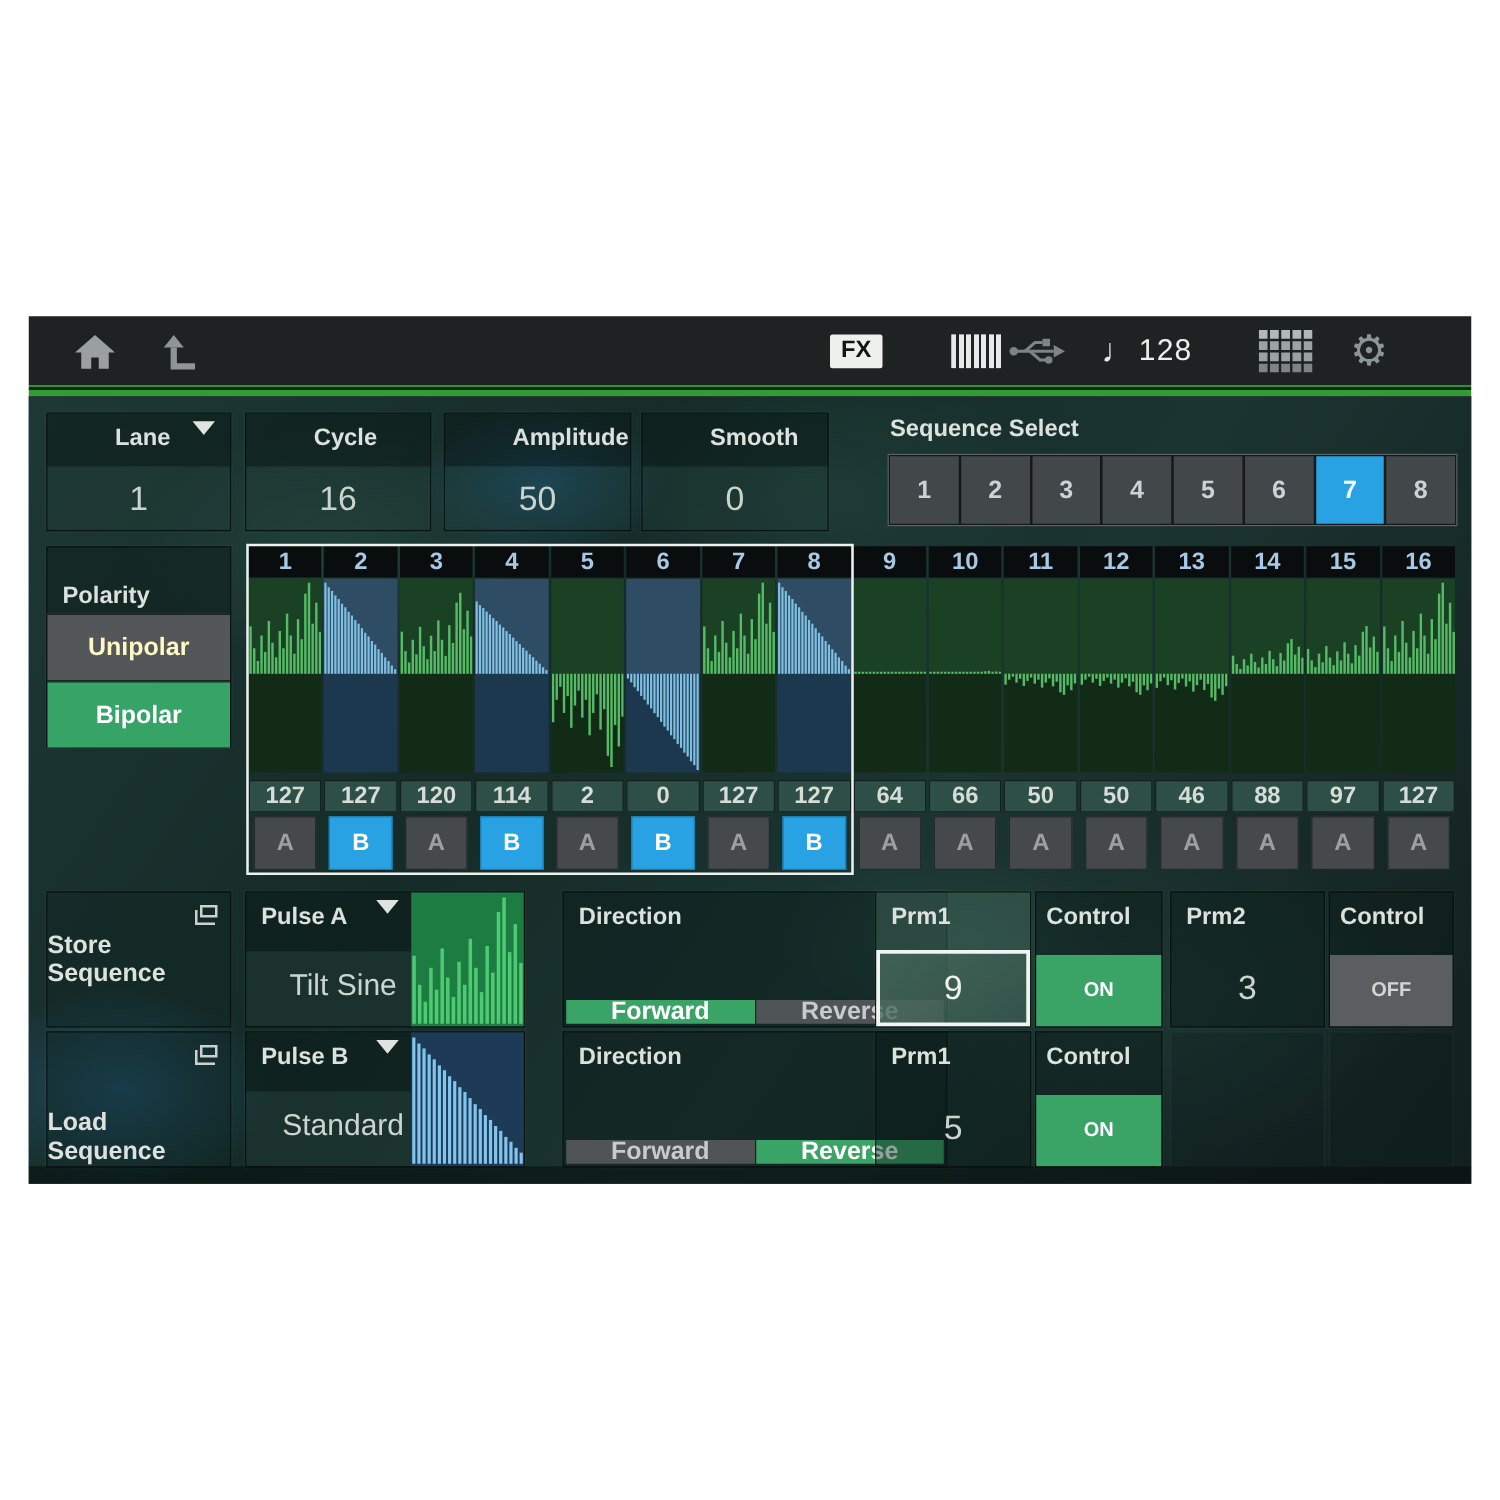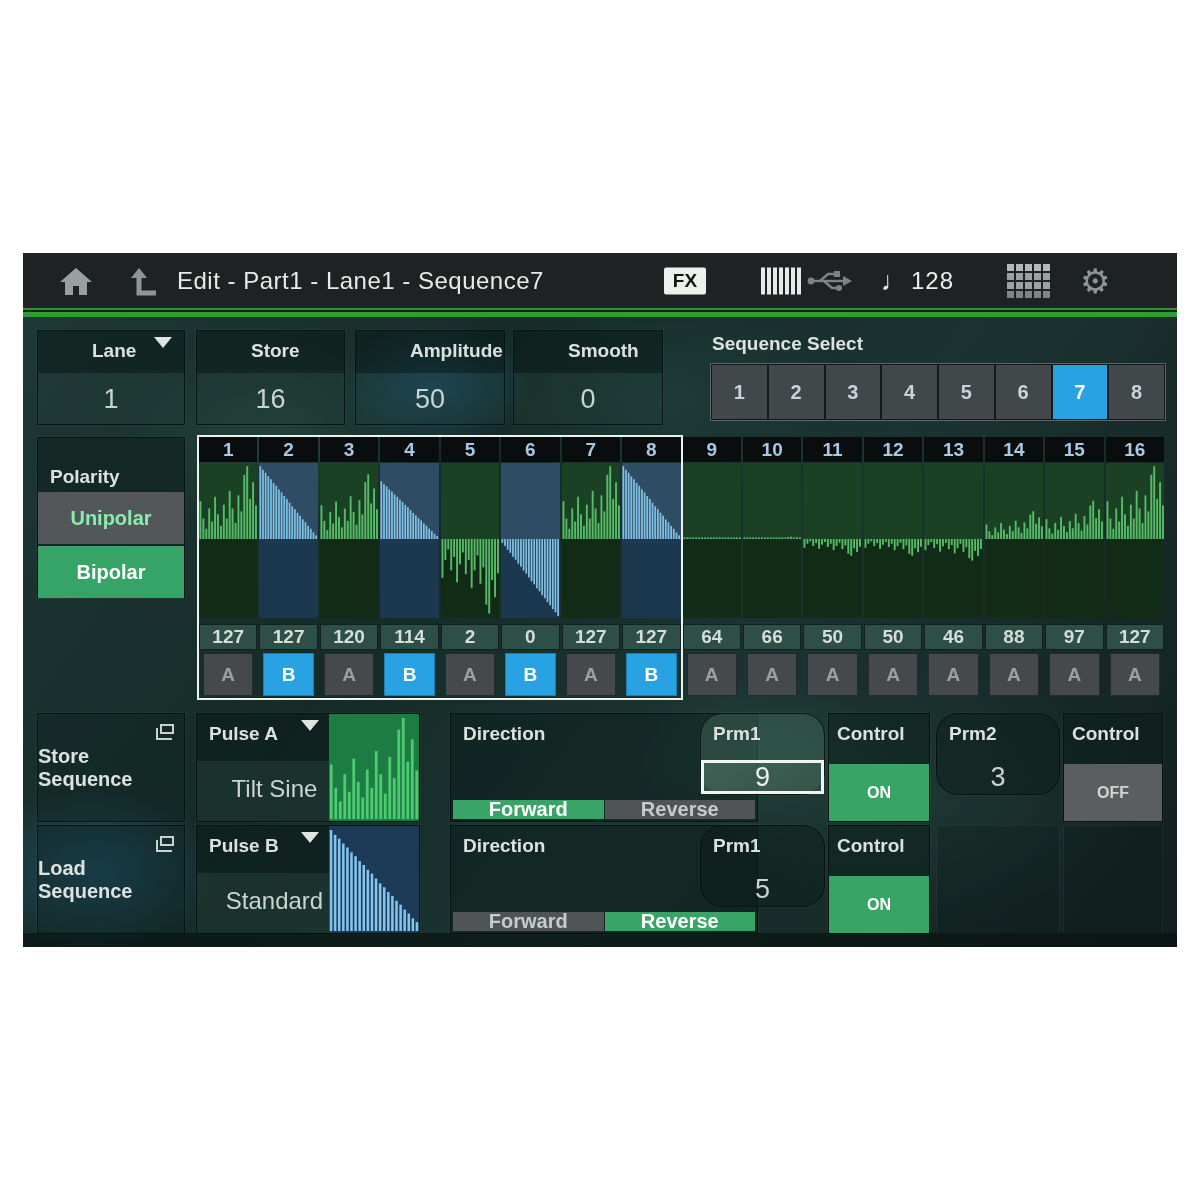--- a/index.html
+++ b/index.html
@@ -56,21 +56,21 @@
   .seqgroup{position:absolute;left:687px;top:46px;width:456px;height:58px;border:1px solid #5c6466;
     background:#15191b;display:flex;gap:2px;padding:1px;}
   .seqbtn{flex:1;background:#42474a;color:#ccd2d5;font-size:20px;font-weight:bold;
     display:flex;align-items:center;justify-content:center;}
   .seqbtn.sel{background:#28a2e2;color:#ffffff;}
 
   
   .polbox{left:14px;top:120px;width:148px;height:161px;background:rgba(10,24,22,.45);}
   .pol-uni,.pol-bi{position:absolute;left:0;right:0;display:flex;align-items:center;
     justify-content:center;font-size:20px;font-weight:bold;}
-  .pol-uni{top:53px;height:53px;background:#53575a;color:#86efac;border-top:1px solid #1d2022;}
+  .pol-uni{top:53px;height:53px;background:#53575a;color:#fef9c3;border-top:1px solid #1d2022;}
   .pol-bi{top:107px;height:53px;background:#36a467;color:#ffffff;border-top:1px solid #1d2022;}
 
   
   .stepgrid{position:absolute;left:176px;top:120px;width:965px;height:263px;display:flex;gap:2px;}
   .stepcol{flex:1;display:flex;flex-direction:column;min-width:0;}
   .stephead{height:25px;background:#0a0d0e;color:#a9c8e3;font-size:19px;font-weight:bold;
     text-align:center;line-height:25px;}
   .stepgraph{height:155px;margin-top:1px;}
   .stepgraph.bgA{background:linear-gradient(180deg,#1b4124 0 49%,#122b17 49% 100%);}
   .stepgraph.bgB{background:linear-gradient(180deg,#2e4c63 0 49%,#1c384f 49% 100%);}
@@ -78,21 +78,21 @@
     color:#d6dcd7;font-size:19px;font-weight:bold;text-align:center;line-height:24px;}
   .stepab{height:43px;margin:3px 4px 0 4px;background:#46494c;border:1px solid #26292b;
     color:#9ba1a3;font-size:19px;font-weight:bold;display:flex;align-items:center;justify-content:center;}
   .stepab.sel{background:#28a2e2;color:#ffffff;border-color:#1b7db3;}
   .selborder{position:absolute;left:174px;top:118px;width:486px;height:265px;
     border:2px solid #eef2ee;pointer-events:none;}
 
   
   .bigbtn{left:14px;width:148px;height:109px;display:flex;align-items:center;justify-content:center;
     font-size:20px;font-weight:bold;color:#dde2df;background:rgba(16,36,33,.4);}
-  .store{top:396px;} .load{top:508px;}
+  .store{top:396px;} .load{top:508px;align-items:flex-end;}
   .winicon{position:absolute;top:10px;right:10px;width:14px;height:10px;border:2px solid #ccd1ce;}
   .winicon::before{content:"";position:absolute;left:-6px;top:2px;width:14px;height:10px;
     border:2px solid #ccd1ce;border-right:none;border-top:none;}
 
   
   .pulsebox{left:173px;width:224px;height:109px;background:linear-gradient(180deg,rgba(8,24,21,.5) 0 44%,rgba(36,62,56,.3) 44% 100%);}
   .rowA .pulsebox,.rowA .dirbox,.rowA .prmbox,.rowA .ctrlbox{top:396px;}
   .rowB .pulsebox,.rowB .dirbox,.rowB .prmbox,.rowB .ctrlbox{top:508px;}
   .pulsebox .tri{top:6px;right:100px;}
   .pulseval{position:absolute;left:0;top:50px;width:155px;height:50px;line-height:50px;
@@ -100,21 +100,21 @@
   .preview{position:absolute;right:0;top:0;width:90px;height:107px;}
   .preview svg{display:block;width:100%;height:100%;}
   .prevA{background:#1d7c42;} .prevB{background:#1d3b56;}
 
   .dirbox{left:427px;width:308px;height:109px;background:rgba(10,26,24,.42);}
   .dirbtns{position:absolute;left:2px;right:2px;bottom:2px;top:50px;display:flex;gap:1px;margin-top:36px;}
   .dirbtn{flex:1;display:flex;align-items:center;justify-content:center;font-size:20px;font-weight:bold;}
   .dirbtn.on{background:#3aa466;color:#ffffff;}
   .dirbtn.off{background:#515456;color:#c6cbcd;}
 
-  .prmbox{width:125px;height:82px;background:rgba(10,26,24,.42);border-radius:22px;}
+  .prmbox{width:125px;height:109px;background:rgba(10,26,24,.42);}
   .prm1{left:677px;} .prm2{left:913px;width:124px;}
   .pv{position:absolute;left:0;right:0;top:46px;bottom:0;display:flex;align-items:center;
     justify-content:center;font-size:27px;color:#cbd3cf;}
   .prmbox.focus{background:rgba(64,100,88,.5);}
   .prmbox.focus .pv{border:3px solid #f1f5f1;background:linear-gradient(135deg,rgba(80,116,102,.55),rgba(58,88,78,.55));
     color:#eef2ee;}
 
   .ctrlbox{width:102px;height:109px;background:rgba(10,26,24,.42);}
   .ctrl1{left:805px;} .ctrl2{left:1040px;width:100px;}
   .ctrlbox .hdr{padding-left:8px;}
@@ -132,21 +132,20 @@
 <div class="panel">
 
   <div class="topbar">
     <svg class="tb-home" width="34" height="30" viewBox="0 0 34 30">
         <path d="M17 2 L33 16 H28 V29 H20 V20 H14 V29 H6 V16 H1 Z" fill="#9aa0a0"></path>
       </svg>
     <svg class="tb-up" width="30" height="30" viewBox="0 0 30 30">
         <path d="M27 27 H10 V12" fill="none" stroke="#8f9595" stroke-width="5"></path>
         <path d="M10 2 L2 12 H18 Z" fill="#8f9595"></path>
       </svg>
-    <div class="tb-title">Edit - Part1 - Lane1 - Sequence7</div>
     <div class="fx-badge">FX</div>
     <div class="kbd-icon"></div>
     <svg class="tb-usb" width="46" height="26" viewBox="0 0 46 26">
       <g stroke="#7d8484" stroke-width="2.4" fill="none">
         <path d="M4 13 H36"></path>
           <path d="M13 13 L21 6 H27"></path>
           <path d="M17 13 L25 20 H30"></path>
       </g>
       <circle cx="4" cy="13" r="3.4" fill="#7d8484"></circle>
       <rect x="27" y="3" width="6" height="6" fill="#7d8484"></rect>
@@ -182,21 +181,21 @@
   <div class="greenline"></div>
 
   <div class="content">
 
     <div class="box param p-lane">
       <div class="hdr">Lane</div>
       <span class="tri" style="top:6px;right:12px;"></span>
       <div class="val">1</div>
     </div>
     <div class="box param p-cycle">
-      <div class="hdr">Store</div>
+      <div class="hdr">Cycle</div>
       <div class="val">16</div>
     </div>
     <div class="box param p-amp">
       <div class="hdr">Amplitude</div>
       <div class="val">50</div>
     </div>
     <div class="box param p-smooth">
       <div class="hdr">Smooth</div>
       <div class="val">0</div>
     </div>

